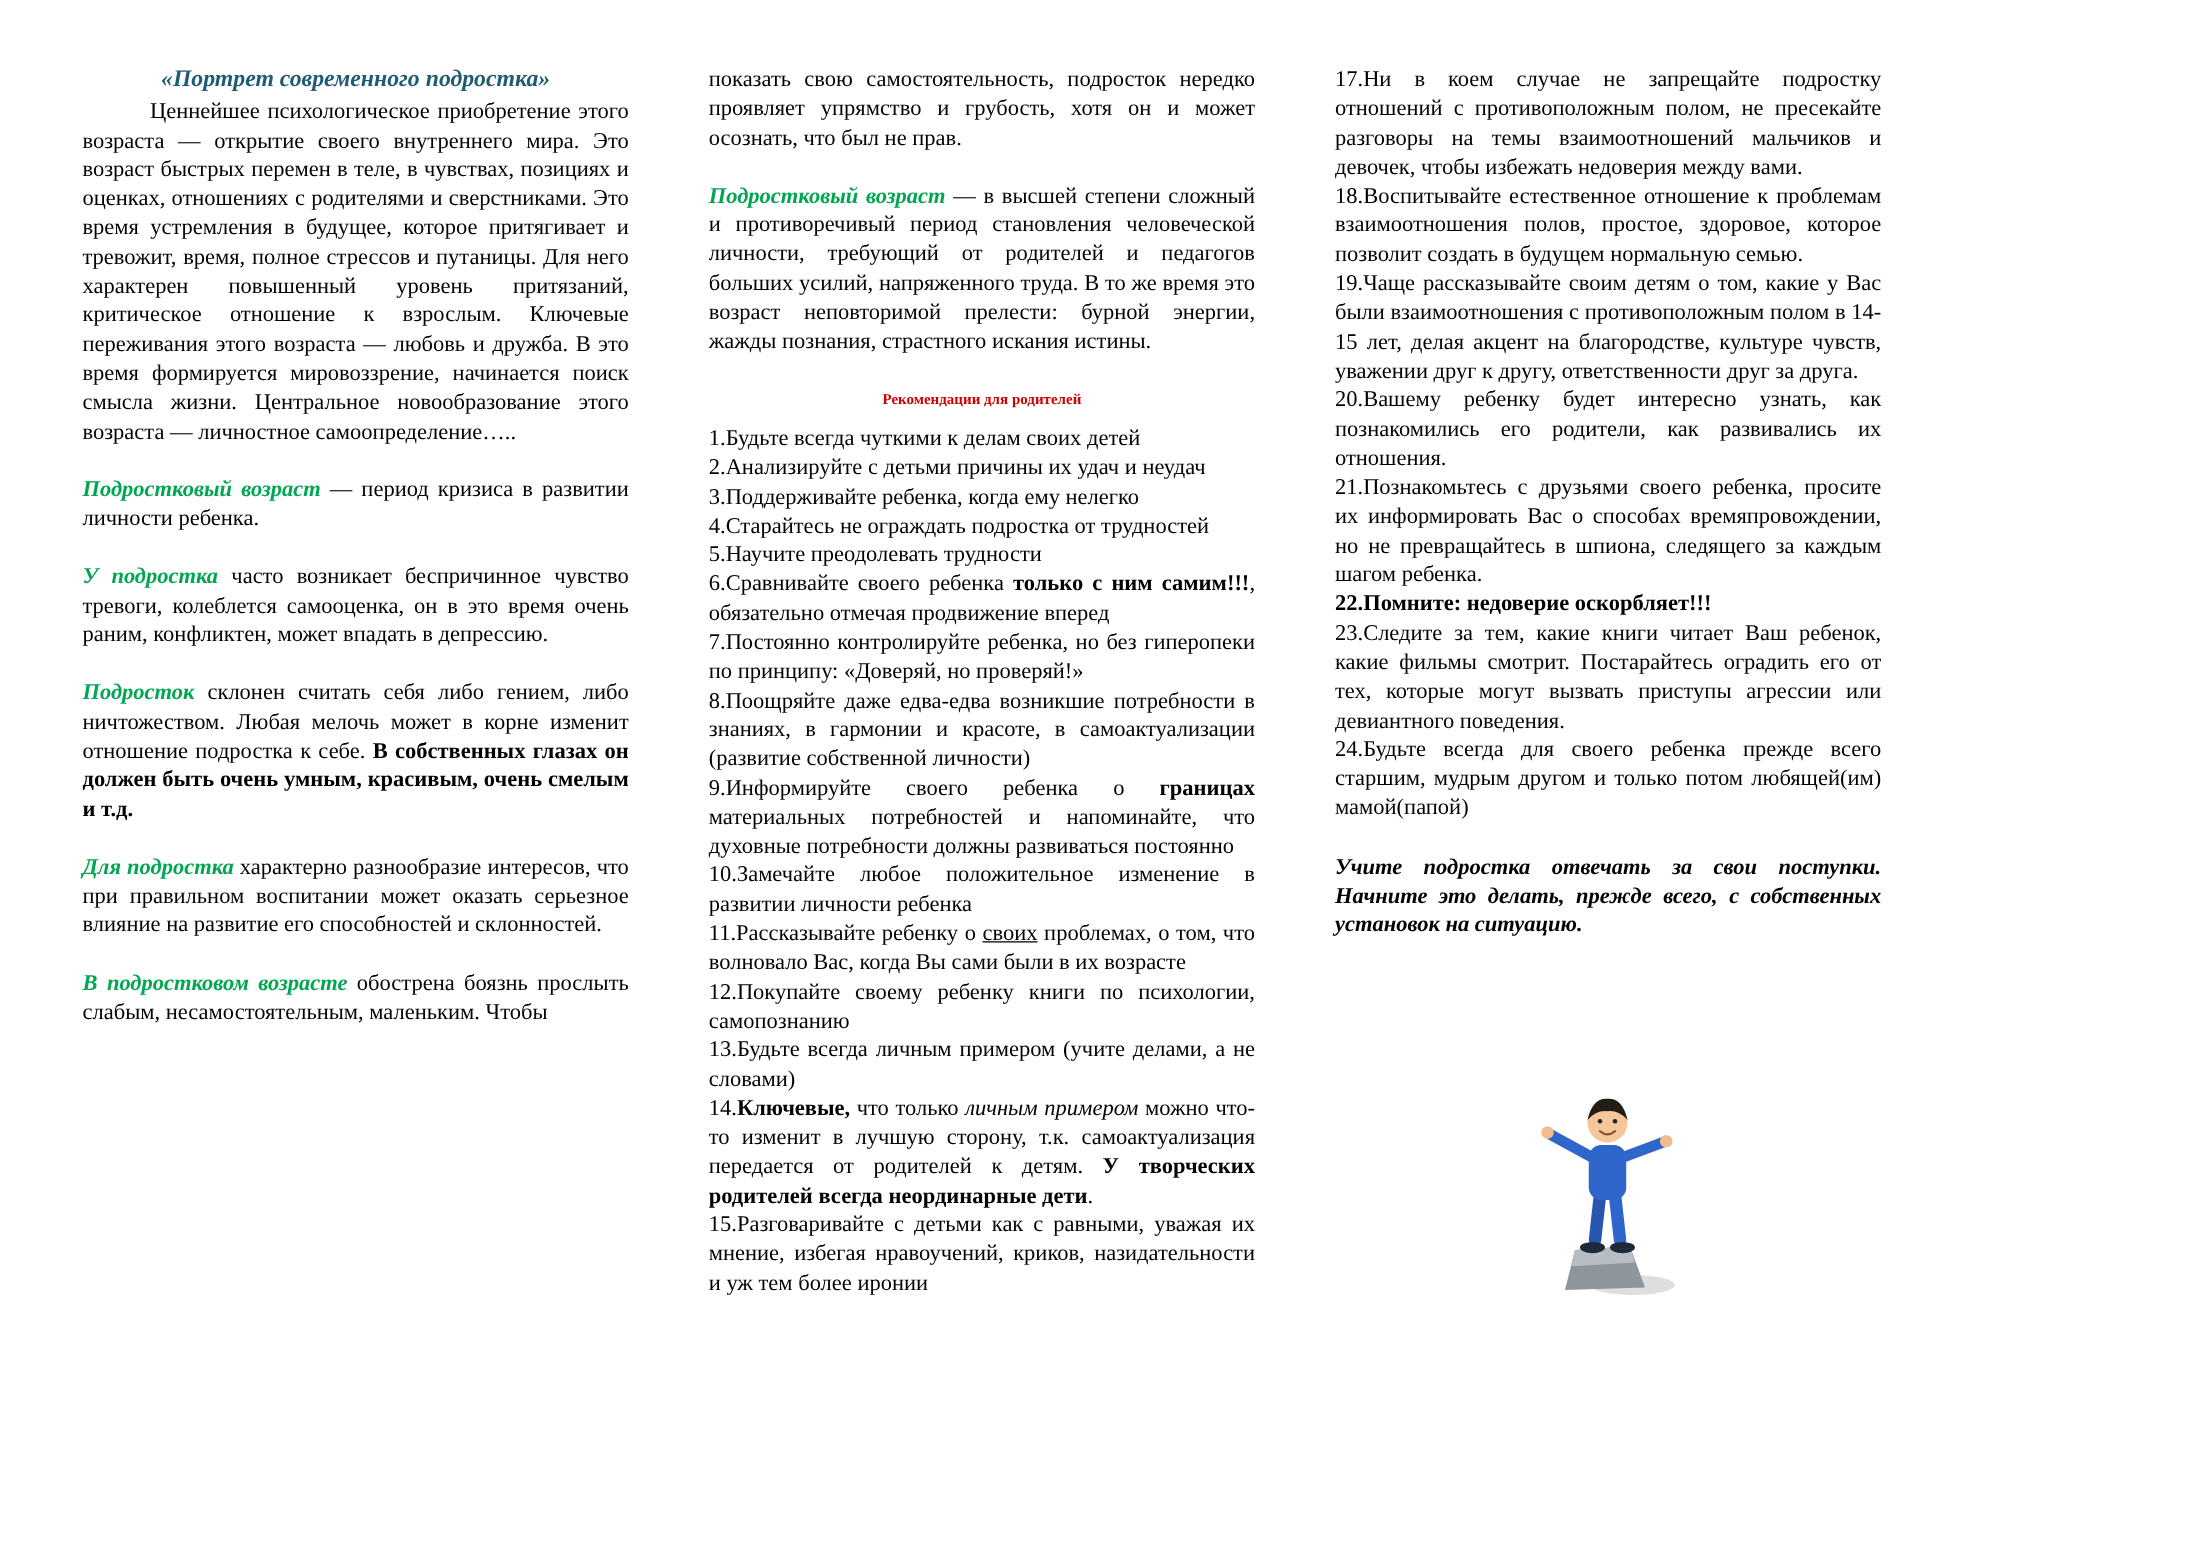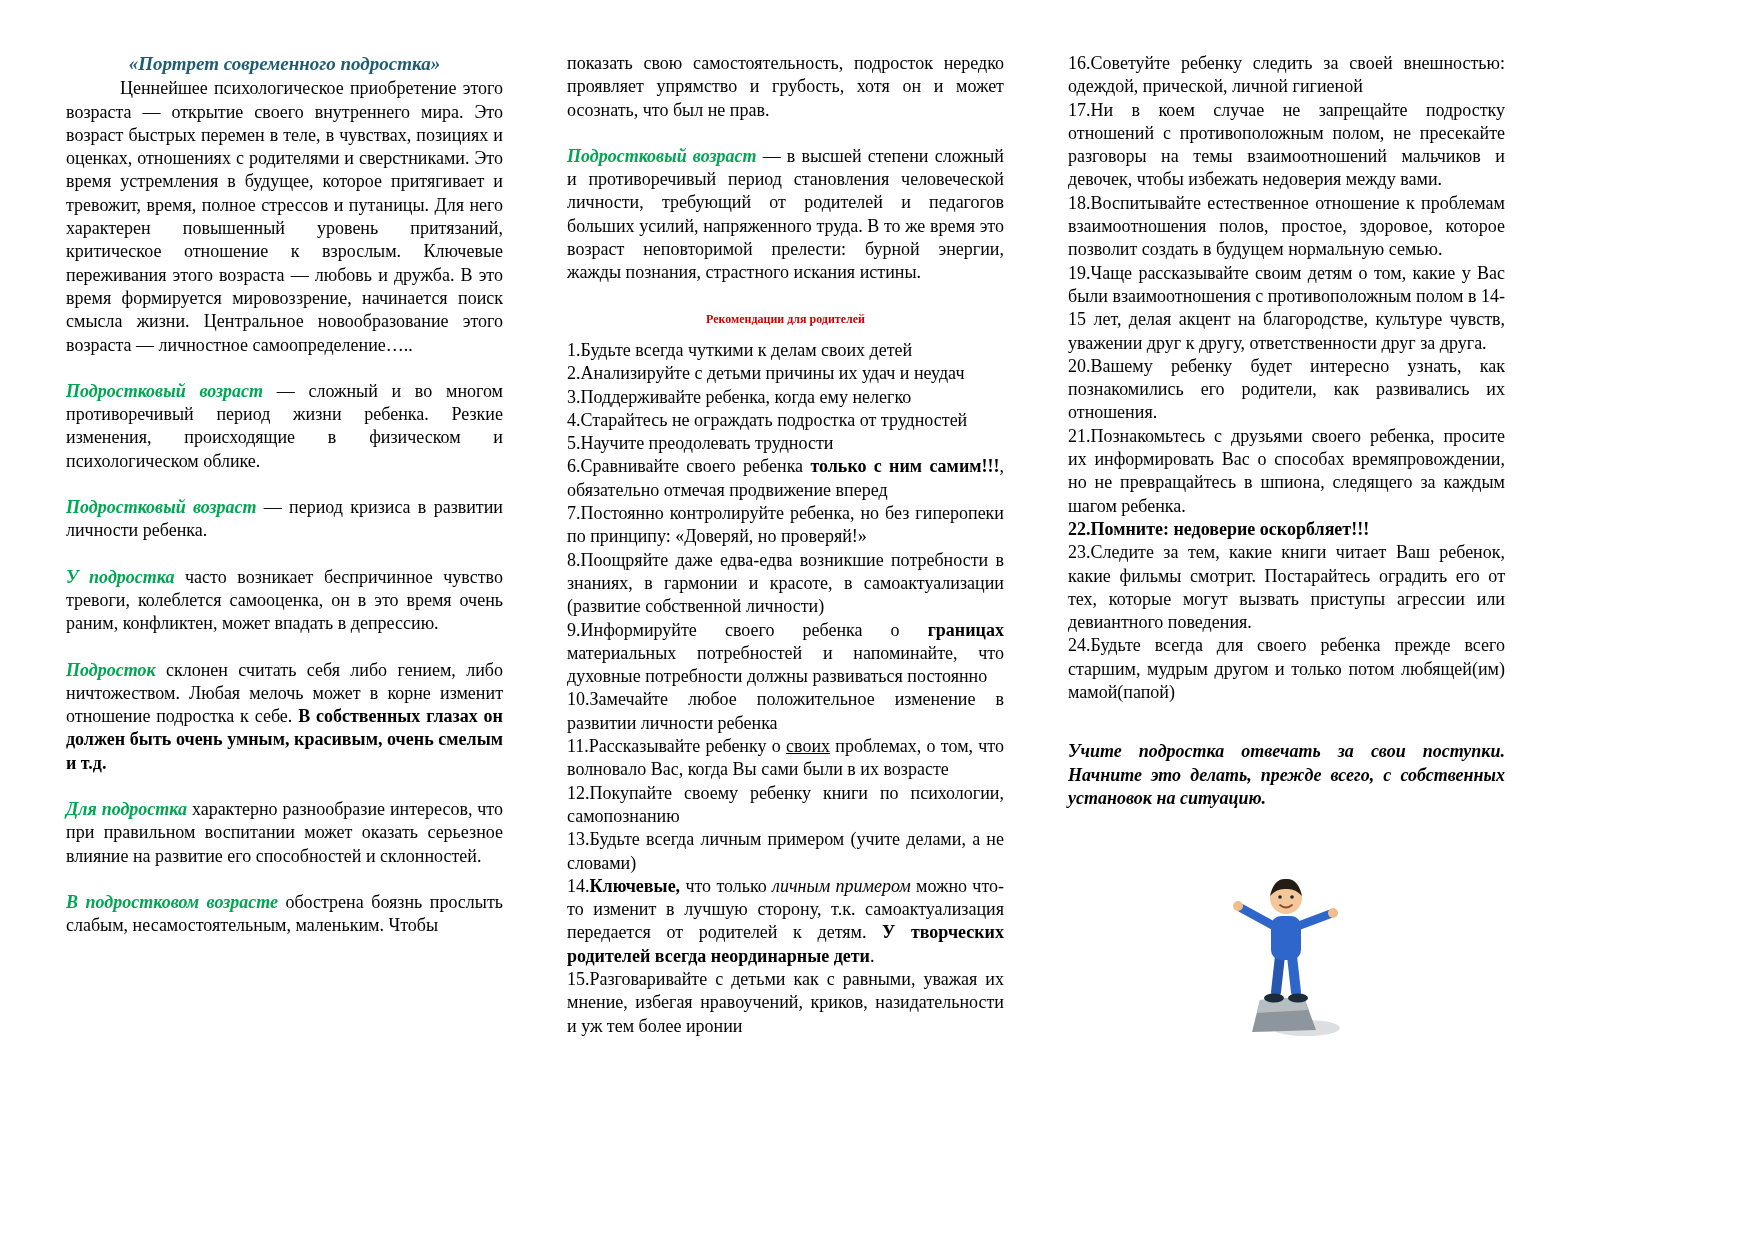--- a/index.html
+++ b/index.html
@@ -51,21 +51,21 @@
     margin-bottom: 8px;
   }
   .item {
     text-align: justify;
     margin: 0;
   }
   .final {
     text-align: justify;
     font-weight: bold;
     font-style: italic;
-    margin-top: 36px;
+    margin-top: 24px;
   }
   .run-lead {
     color: var(--color-lead, #00a651);
     font-style: italic;
     font-weight: bold;
   }
   .run-b { font-weight: bold; }
   .run-i { font-style: italic; margin-top: 42px; }
   .run-u { text-decoration: underline; }
   .clipart {
@@ -75,21 +75,20 @@
   }
 </style>
 </head>
 <body>
 
 <div class="page">
   <div class="columns">
     <div class="column">
         <p class="title"><span>«Портрет современного подростка»</span></p>
         <p class="para indent-first"><span>Ценнейшее психологическое приобретение этого возраста — открытие своего внутреннего мира. Это возраст быстрых перемен в теле, в чувствах, позициях и оценках, отношениях с родителями и сверстниками. Это время устремления в будущее, которое притягивает и тревожит, время, полное стрессов и путаницы. Для него характерен повышенный уровень притязаний, критическое отношение к взрослым. Ключевые переживания этого возраста — любовь и дружба. В это время формируется мировоззрение, начинается поиск смысла жизни. Центральное новообразование этого возраста — личностное самоопределение…..</span></p>
-        <p class="para"><span class="run-lead">Подростковый возраст</span><span> — сложный и во многом противоречивый период жизни ребенка. Резкие изменения, происходящие в физическом и психологическом облике.</span></p>
         <p class="para"><span class="run-lead">Подростковый возраст</span><span> — период кризиса в развитии личности ребенка.</span></p>
         <p class="para"><span class="run-lead">У подростка</span><span> часто возникает беспричинное чувство тревоги, колеблется самооценка, он в это время очень раним, конфликтен, может впадать в депрессию.</span></p>
         <p class="para"><span class="run-lead">Подросток</span><span> склонен считать себя либо гением, либо ничтожеством. Любая мелочь может в корне изменит отношение подростка к себе. </span><span class="run-b">В собственных глазах он должен быть очень умным, красивым, очень смелым и т.д.</span></p>
         <p class="para"><span class="run-lead">Для подростка</span><span> характерно разнообразие интересов, что при правильном воспитании может оказать серьезное влияние на развитие его способностей и склонностей.</span></p>
         <p class="para"><span class="run-lead">В подростковом возрасте</span><span> обострена боязнь прослыть слабым, несамостоятельным, маленьким. Чтобы</span></p>
       </div>
     <div class="column">
         <p class="para"><span>показать свою самостоятельность, подросток нередко проявляет упрямство и грубость, хотя он и может осознать, что был не прав.</span></p>
         <p class="para"><span class="run-lead">Подростковый возраст</span><span> — в высшей степени сложный и противоречивый период становления человеческой личности, требующий от родителей и педагогов больших усилий, напряженного труда. В то же время это возраст неповторимой прелести: бурной энергии, жажды познания, страстного искания истины.</span></p>
         <p class="heading"><span>Рекомендации для родителей</span></p>
@@ -103,21 +102,20 @@
         <p class="item"><span>8.Поощряйте даже едва-едва возникшие потребности в знаниях, в гармонии и красоте, в самоактуализации (развитие собственной личности)</span></p>
         <p class="item"><span>9.Информируйте своего ребенка о </span><span class="run-b">границах</span><span> материальных потребностей и напоминайте, что духовные потребности должны развиваться постоянно</span></p>
         <p class="item"><span>10.Замечайте любое положительное изменение в развитии личности ребенка</span></p>
         <p class="item"><span>11.Рассказывайте ребенку о </span><span class="run-u">своих</span><span> проблемах, о том, что волновало Вас, когда Вы сами были в их возрасте</span></p>
         <p class="item"><span>12.Покупайте своему ребенку книги по психологии, самопознанию</span></p>
         <p class="item"><span>13.Будьте всегда личным примером (учите делами, а не словами)</span></p>
         <p class="item"><span>14.</span><span class="run-b">Ключевые,</span><span> что только </span><span class="run-i">личным примером</span><span> можно что-то изменит в лучшую сторону, т.к. самоактуализация передается от родителей к детям. </span><span class="run-b">У творческих родителей всегда неординарные дети</span><span>.</span></p>
         <p class="item"><span>15.Разговаривайте с детьми как с равными, уважая их мнение, избегая нравоучений, криков, назидательности и уж тем более иронии</span></p>
       </div>
     <div class="column">
-        <p class="item"><span>16.Советуйте ребенку следить за своей внешностью: одеждой, прической, личной гигиеной</span></p>
         <p class="item"><span>17.Ни в коем случае не запрещайте подростку отношений с противоположным полом, не пресекайте разговоры на темы взаимоотношений мальчиков и девочек, чтобы избежать недоверия между вами.</span></p>
         <p class="item"><span>18.Воспитывайте естественное отношение к проблемам взаимоотношения полов, простое, здоровое, которое позволит создать в будущем нормальную семью.</span></p>
         <p class="item"><span>19.Чаще рассказывайте своим детям о том, какие у Вас были взаимоотношения с противоположным полом в 14-15 лет, делая акцент на благородстве, культуре чувств, уважении друг к другу, ответственности друг за друга.</span></p>
         <p class="item"><span>20.Вашему ребенку будет интересно узнать, как познакомились его родители, как развивались их отношения.</span></p>
         <p class="item"><span>21.Познакомьтесь с друзьями своего ребенка, просите их информировать Вас о способах времяпровождении, но не превращайтесь в шпиона, следящего за каждым шагом ребенка.</span></p>
         <p class="item"><span class="run-b">22.Помните: недоверие оскорбляет!!!</span></p>
         <p class="item"><span>23.Следите за тем, какие книги читает Ваш ребенок, какие фильмы смотрит. Постарайтесь оградить его от тех, которые могут вызвать приступы агрессии или девиантного поведения.</span></p>
         <p class="item"><span>24.Будьте всегда для своего ребенка прежде всего старшим, мудрым другом и только потом любящей(им) мамой(папой)</span></p>
         <p class="final"><span>Учите подростка отвечать за свои поступки. Начните это делать, прежде всего, с собственных установок на ситуацию.</span></p>
       </div>

